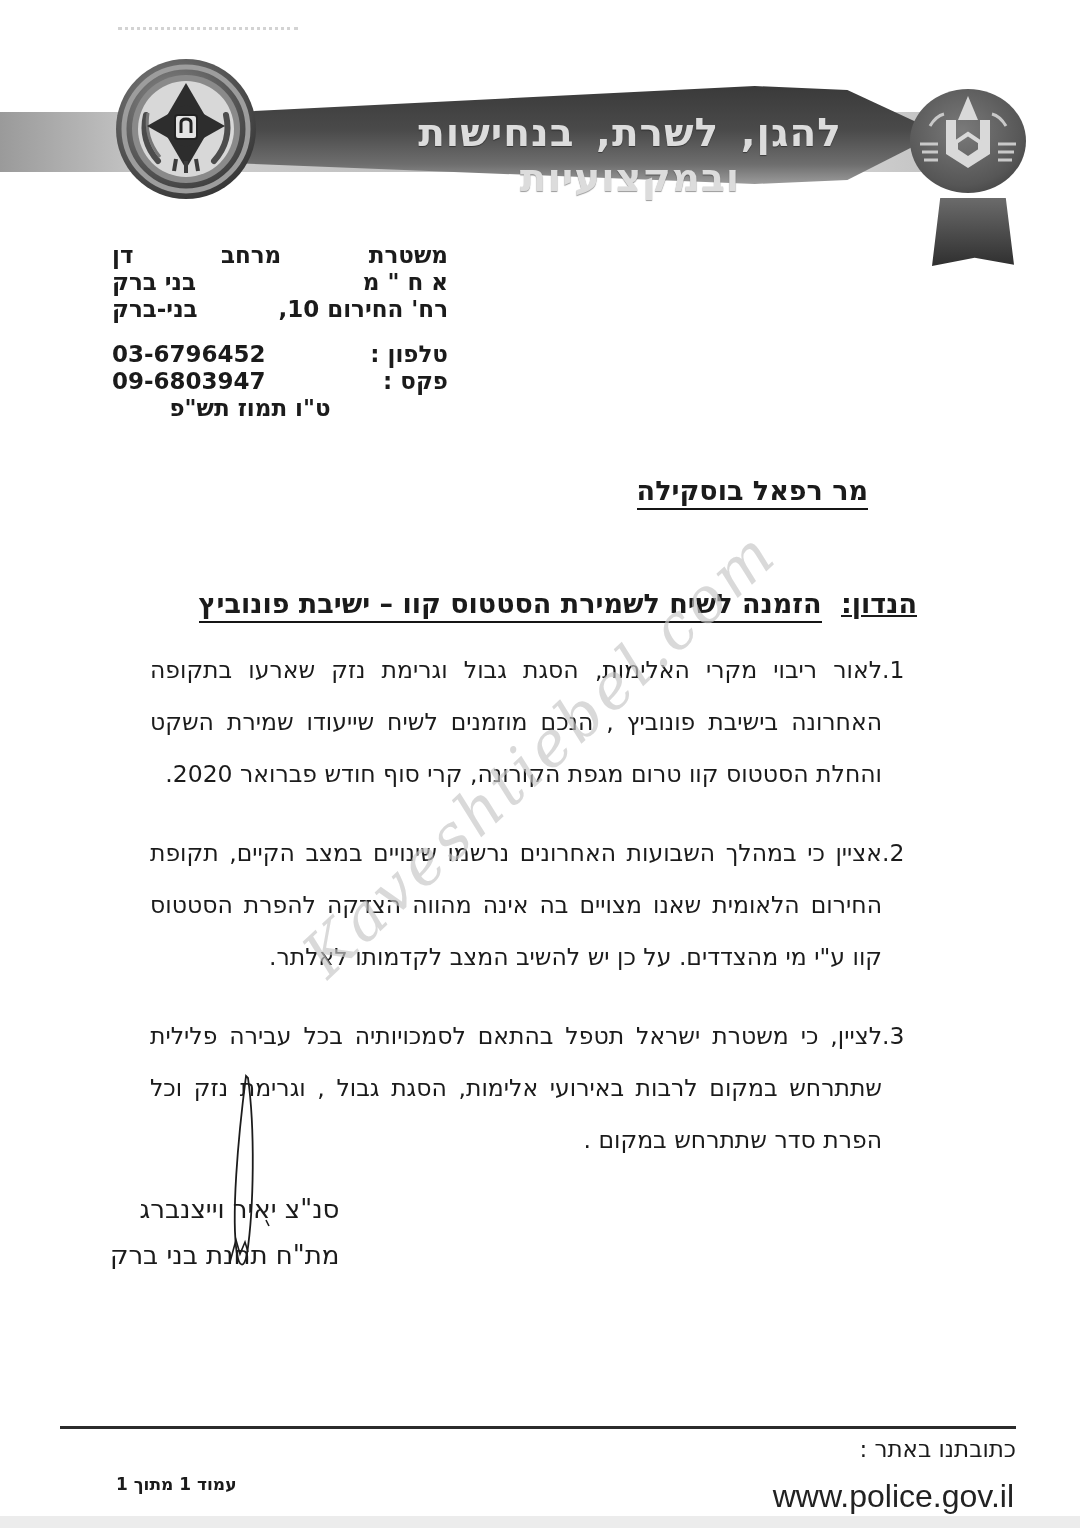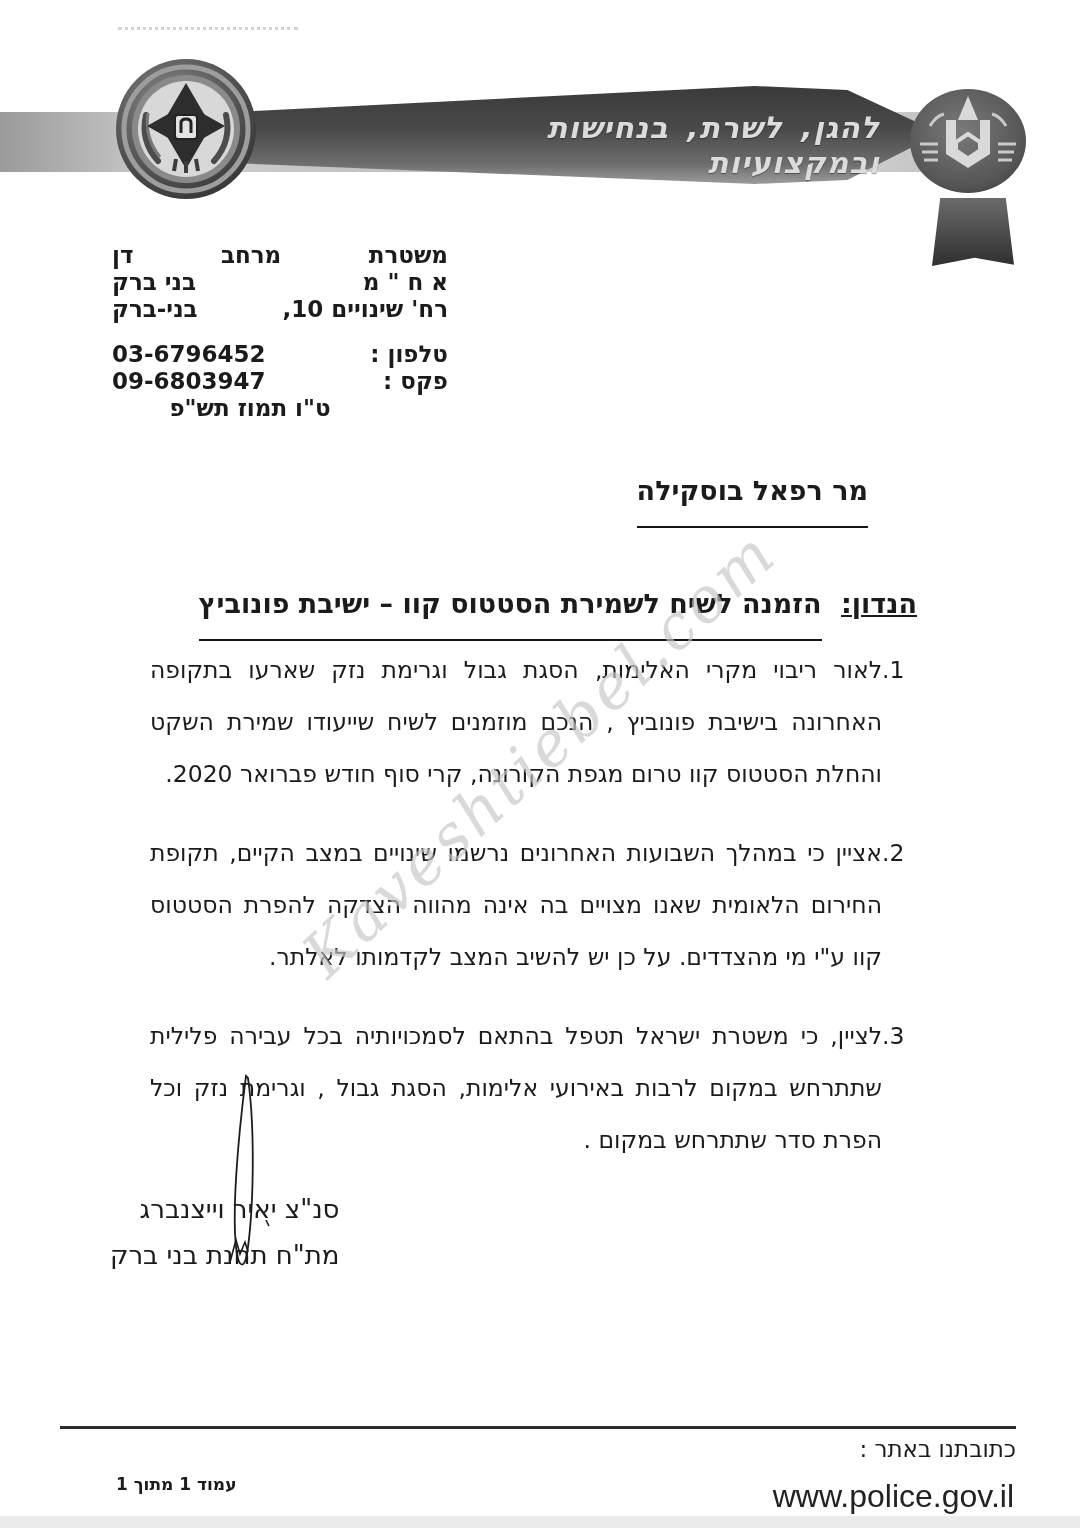--- a/index.html
+++ b/index.html
@@ -17,42 +17,42 @@
   .scan-dots { left:118px; top:27px; width:180px; height:0;
     border-top:3px dotted #c9c9c9; opacity:.8; }
   .scan-strip { left:0; bottom:0; width:1080px; height:12px; background:#ececec; }
 
   
   .band-light { left:0; top:112px; width:948px; height:60px;
     background:linear-gradient(to right,#9a9a9a,#cfcfcf 18%,#b9b9b9 55%,#d6d6d6 85%,#c2c2c2); }
   .ribbon-dark { left:168px; top:86px; width:772px; height:98px;
     background:linear-gradient(180deg,#3a3a3a 0%,#4a4a4a 45%,#6e6e6e 80%,#9b9b9b 100%);
     clip-path:polygon(0 30%, 76% 0, 88% 4%, 100% 48%, 88% 96%, 76% 100%, 0 76%); }
-  .slogan { left:380px; top:110px; width:500px; 
-    direction:rtl; color:#dcdcdc; font-size:30px; font-style:italic; font-weight:bold;
+  .slogan { left:380px; top:110px; width:500px; text-align:center;
+    direction:rtl; color:#dcdcdc; font-size:39px; font-weight:bold;
     letter-spacing:1px; word-spacing:7px; text-shadow:0 1px 1px rgba(0,0,0,.4); }
   .badge { left:112px; top:55px; }
   .emblem { left:906px; top:86px; }
   .ribbon-tail { left:932px; top:198px; width:82px; height:68px;
     background:linear-gradient(180deg,#6b6b6b,#414141 70%,#2f2f2f);
     clip-path:polygon(10% 0, 90% 0, 100% 98%, 52% 88%, 0 100%); }
 
   
   .letterhead { left:112px; top:242px; width:336px; direction:rtl;
     font-size:23px; font-weight:bold; line-height:27px; }
   .lh-row { display:flex; justify-content:space-between; }
   .lh-contact { margin-top:18px; }
   .ltr { direction:ltr; unicode-bidi:isolate; }
   .lh-center { text-align:center; transform:translateX(-30px); }
 
   
   .recipients { right:140px; top:464px; direction:rtl; text-align:right;
     font-size:27px; font-weight:bold; }
   .recipients .line2 { margin-top:11px; padding-left:0; margin-right:72px; }
-  .u { border-bottom:2px solid #151515; padding-bottom:20px; }
+  .u { border-bottom:2px solid #151515; padding-bottom:2px; }
   .to-label { margin-left:14px; }
 
   
   .subject { right:163px; top:588px; direction:rtl; text-align:right;
     font-size:27px; font-weight:bold; }
   .subject .lbl { margin-left:10px;text-decoration:underline; }
 
   
   .paragraphs { left:150px; top:644px; width:774px; direction:rtl; }
   .para { display:flex; margin-bottom:27px; font-size:23.5px; line-height:52px; }
@@ -139,21 +139,21 @@
   <div class="lh-row">
     <span>משטרת</span>
     <span>מרחב</span>
     <span>דן</span>
   </div>
   <div class="lh-row">
     <span>א ח " מ</span>
     <span>בני ברק</span>
   </div>
   <div class="lh-row">
-    <span>רח' שינויים 10,</span>
+    <span>רח' החירום 10,</span>
     <span>בני-ברק</span>
   </div>
   <div class="lh-row lh-contact">
     <span>טלפון :</span>
     <span class="ltr">03-6796452</span>
   </div>
   <div class="lh-row">
     <span>פקס :</span>
     <span class="ltr">09-6803947</span>
   </div>

